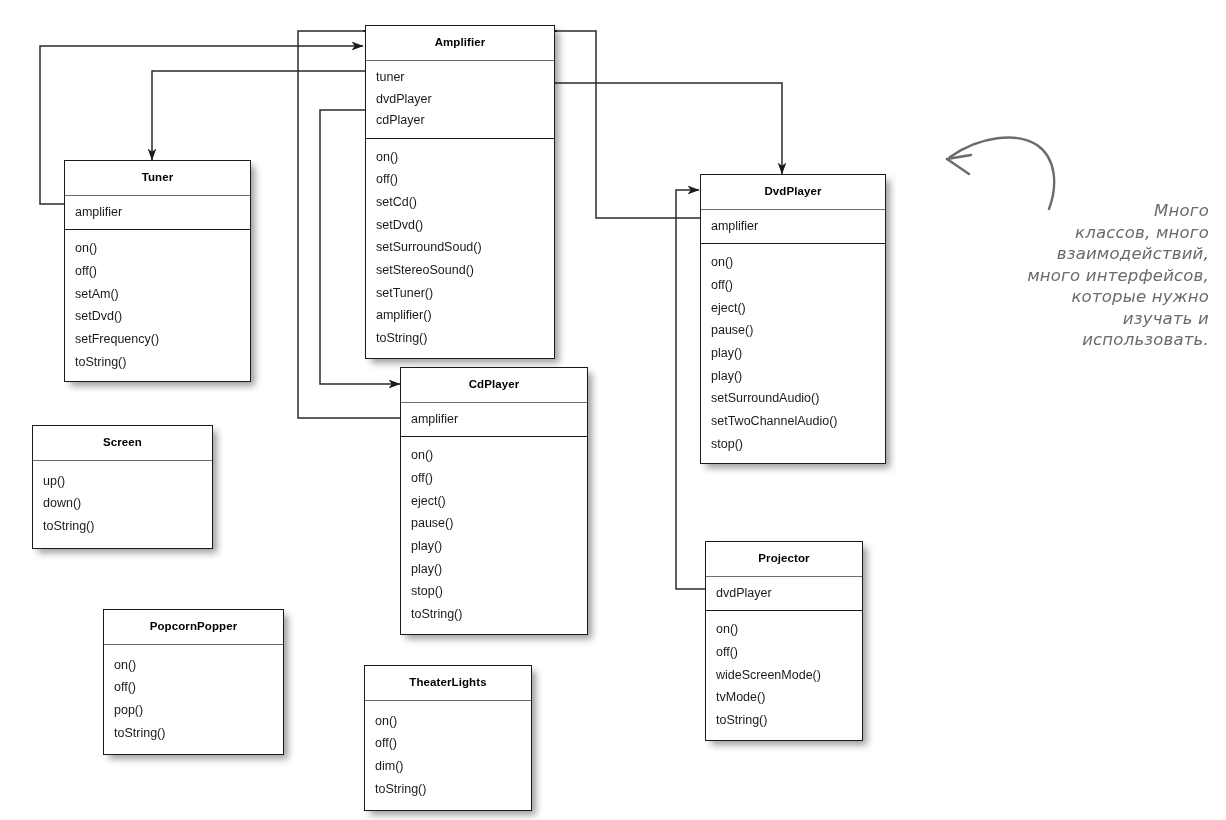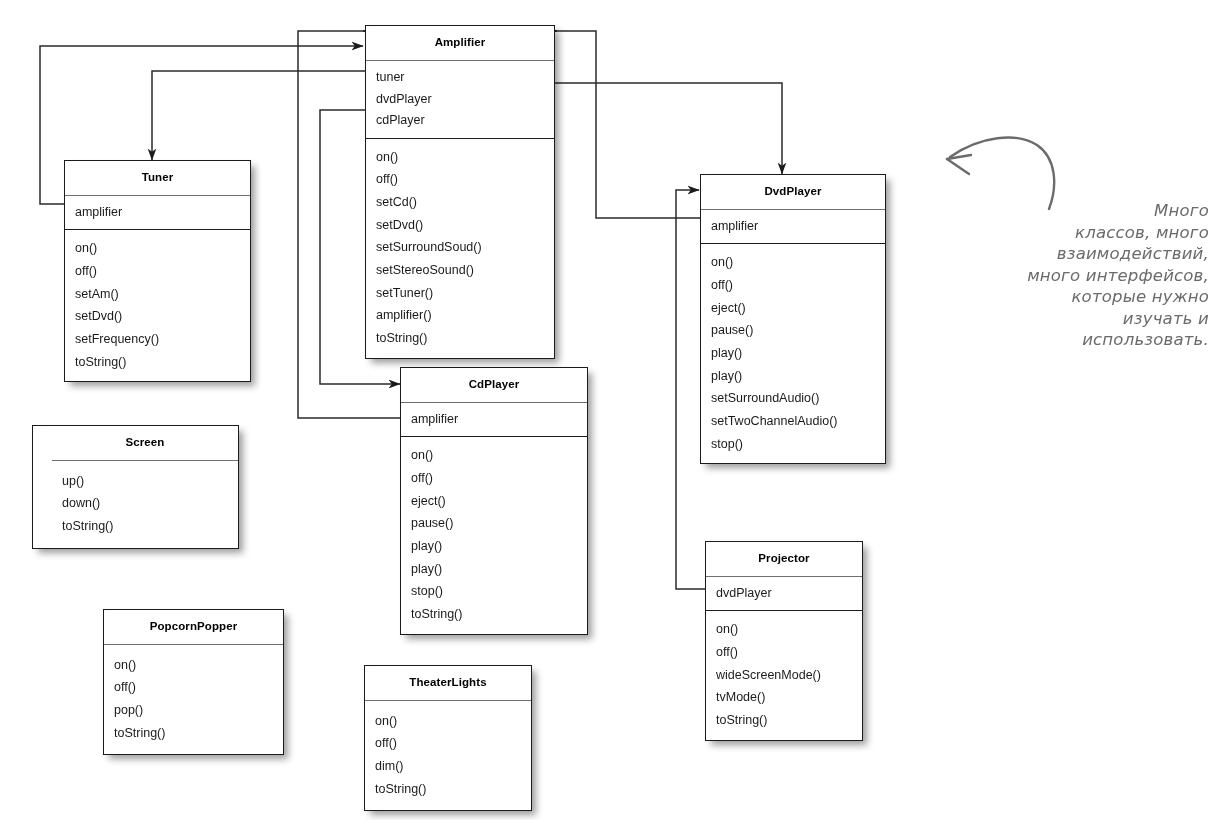--- a/index.html
+++ b/index.html
@@ -156,21 +156,21 @@
     </div>
     <div class="uml-ops">
       <div class="uml-row">on()</div>
       <div class="uml-row">off()</div>
       <div class="uml-row">wideScreenMode()</div>
       <div class="uml-row">tvMode()</div>
       <div class="uml-row">toString()</div>
     </div>
   </div>
 
-  <div class="uml-class" style="left:32px;top:425px;width:207px;padding-left:19px;">
+  <div class="uml-class" style="left:32px;top:425px;width:181px;">
     <div class="uml-title">Screen</div>
     <div class="uml-ops" style="padding-top:9px;padding-bottom:10px;">
       <div class="uml-row">up()</div>
       <div class="uml-row">down()</div>
       <div class="uml-row">toString()</div>
     </div>
   </div>
 
   <div class="uml-class" style="left:103px;top:609px;width:181px;">
     <div class="uml-title">PopcornPopper</div>

